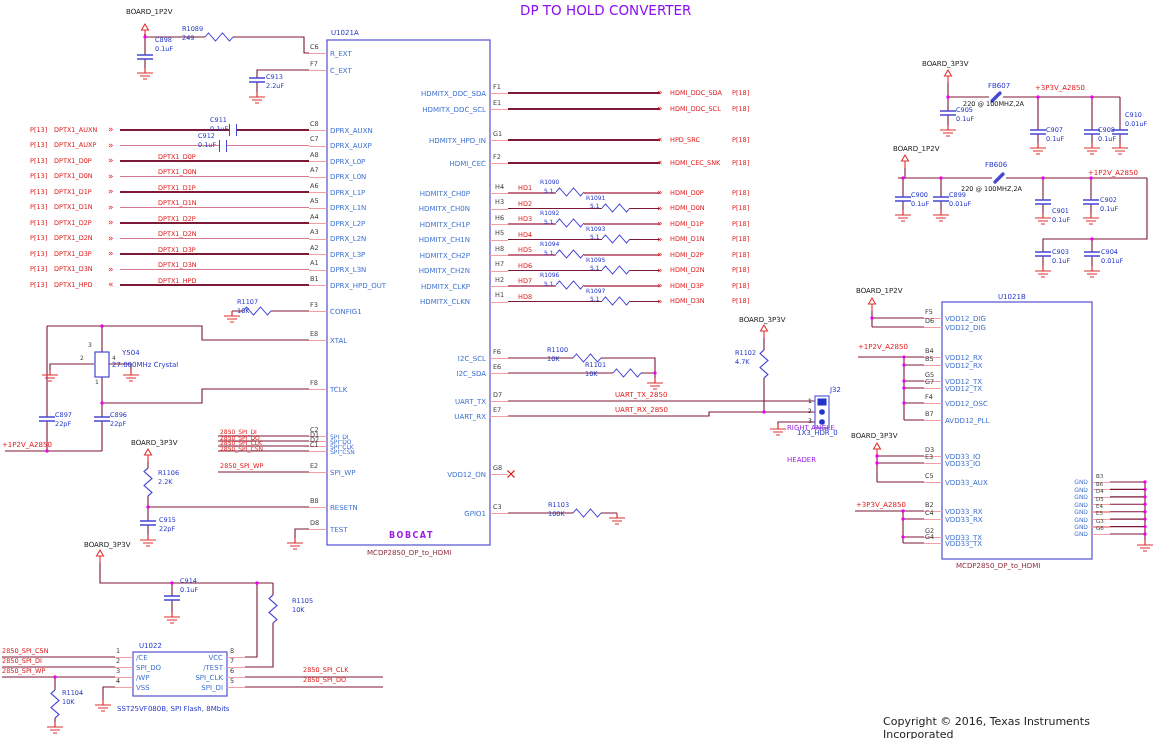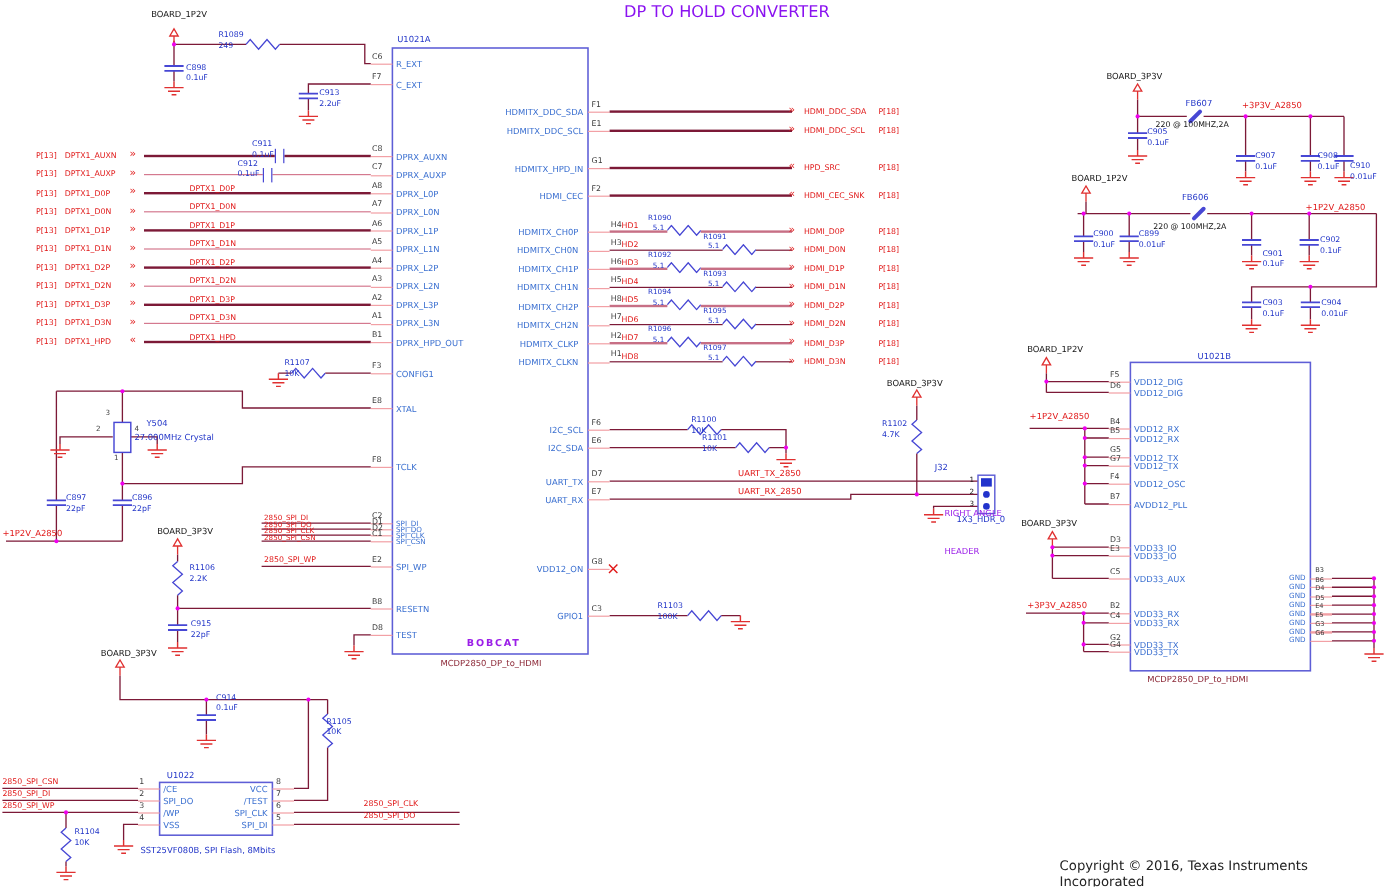--- a/index.html
+++ b/index.html
@@ -28,22 +28,22 @@
 .dp .pg{position:absolute;left:0;top:3.5px;font-size:6.5px;color:#e01818}
 .dp .nt{position:absolute;left:24px;top:3.5px;font-size:6.5px;color:#e01818}
 .dp .ar{position:absolute;left:78px;top:2px;font-size:9px;color:#e01818}
 .dp .wl{position:absolute;left:128px;top:-0.5px;font-size:6.5px;color:#e01818}
 .dprx-col{position:absolute;left:327px;top:126.5px}
 .dprx-col>div,.hcol>div{position:relative;height:15.5px}
 .dprx-col .nm{position:absolute;left:3px;top:0;font-size:7px;color:#3a6fd0;white-space:nowrap}
 .dprx-col .pn{position:absolute;left:-17px;top:-7px;font-size:6.5px;color:#3c3c3c}
 .dprx-col>div::before{content:"";position:absolute;left:-18px;top:3.5px;width:18px;height:1.3px;background:#f2a0a5}
 .hcol{position:absolute;left:490px;top:189.5px;width:0}
-.hcol .nm{position:absolute;right:8px;top:0;font-size:7px;color:#3a6fd0;white-space:nowrap}
-.hcol .pn{position:absolute;left:19px;top:-7px;font-size:6.5px;color:#3c3c3c}
+.hcol .nm{position:absolute;right:20px;top:0;font-size:7px;color:#3a6fd0;white-space:nowrap}
+.hcol .pn{position:absolute;left:5px;top:-7px;font-size:6.5px;color:#3c3c3c}
 .hcol>div::after{content:"";position:absolute;left:0;top:3.5px;width:18px;height:1.3px;background:#f2a0a5}
 .hdmi{position:absolute;left:508px;top:185.25px;width:252px}
 .hdmi>div{position:relative;height:15.5px}
 .hdmi .ln{position:absolute;left:0;width:152px;top:7.1px;height:1.3px}
 .hdmi>div:nth-child(odd) .ln{background:#c76f85}
 .hdmi>div:nth-child(even) .ln{background:#7c1937}
 .hdmi .hd{position:absolute;left:10px;top:-1px;font-size:6.5px;color:#e01818}
 .hdmi .ar,.drow .ar{position:absolute;left:149px;top:2px;font-size:9px;color:#e01818}
 .hdmi .nt,.drow .nt{position:absolute;left:162px;top:3.5px;font-size:6.5px;color:#e01818}
 .hdmi .pg,.drow .pg{position:absolute;left:224px;top:3.5px;font-size:6.5px;color:#e01818}
@@ -616,21 +616,21 @@
       <span class="nt">HDMI_CEC_SNK</span>
       <span class="pg">P[18]</span>
     </div>
 
 <div class="t bk" style="left:126px;top:8px">BOARD_1P2V</div>
 <div class="t bl" style="left:331px;top:29px">U1021A</div>
 <div class="pp" style="left:182px;top:25px">
       <span>R1089</span>
       <span>249</span>
     </div>
-<div class="pp" style="left:155px;top:52px">
+<div class="pp" style="left:155px;top:36px">
       <span>C898</span>
       <span>0.1uF</span>
     </div>
 <div class="pp" style="left:266px;top:73px">
       <span>C913</span>
       <span>2.2uF</span>
     </div>
 <div class="pp" style="left:237px;top:298px">
       <span>R1107</span>
       <span>10K</span>
@@ -660,53 +660,53 @@
       <span>R1106</span>
       <span>2.2K</span>
     </div>
 <div class="pp" style="left:159px;top:516px">
       <span>C915</span>
       <span>22pF</span>
     </div>
 <div class="core">BOBCAT</div>
 <div class="t mr" style="left:367px;top:549px">MCDP2850_DP_to_HDMI</div>
 
-<div class="pp" style="left:576px;top:346px">
+<div class="pp" style="left:547px;top:346px">
       <span>R1100</span>
       <span>10K</span>
     </div>
 <div class="pp" style="left:585px;top:361px">
       <span>R1101</span>
       <span>10K</span>
     </div>
 <div class="t rd" style="left:615px;top:391px">UART_TX_2850</div>
 <div class="t rd" style="left:615px;top:406px">UART_RX_2850</div>
 <div class="t bk" style="left:739px;top:316px">BOARD_3P3V</div>
 <div class="pp" style="left:735px;top:349px">
       <span>R1102</span>
       <span>4.7K</span>
     </div>
 <div class="pp" style="left:548px;top:501px">
       <span>R1103</span>
       <span>100K</span>
     </div>
-<div class="t bl" style="left:779px;top:386px">J32</div>
+<div class="t bl" style="left:830px;top:386px">J32</div>
 <div class="t t6 bk" style="left:808px;top:398px">1</div>
 <div class="t t6 bk" style="left:808px;top:408px">2</div>
 <div class="t t6 bk" style="left:808px;top:418px">3</div>
 <div class="t bl" style="left:797px;top:429px">1X3_HDR_0</div>
 <div class="t pu" style="left:787px;top:424px">RIGHT ANGLE</div>
 <div class="t pu" style="left:787px;top:456px">HEADER</div>
 
 <div class="t bk" style="left:84px;top:541px">BOARD_3P3V</div>
 <div class="pp" style="left:180px;top:577px">
       <span>C914</span>
       <span>0.1uF</span>
     </div>
-<div class="pp" style="left:272px;top:597px">
+<div class="pp" style="left:292px;top:597px">
       <span>R1105</span>
       <span>10K</span>
     </div>
 <div class="t bl" style="left:139px;top:642px">U1022</div>
 <div class="t t65 rd" style="left:2px;top:648px">2850_SPI_CSN</div>
 <div class="t t65 rd" style="left:2px;top:658px">2850_SPI_DI</div>
 <div class="t t65 rd" style="left:2px;top:668px">2850_SPI_WP</div>
 <div class="pp" style="left:62px;top:689px">
       <span>R1104</span>
       <span>10K</span>
@@ -756,21 +756,21 @@
 <div class="t t65 bk" style="left:963px;top:101px">220 @ 100MHZ,2A</div>
 <div class="t rd" style="left:1035px;top:84px">+3P3V_A2850</div>
 <div class="pp" style="left:1046px;top:126px">
       <span>C907</span>
       <span>0.1uF</span>
     </div>
 <div class="pp" style="left:1098px;top:126px">
       <span>C908</span>
       <span>0.1uF</span>
     </div>
-<div class="pp" style="left:1125px;top:134px">
+<div class="pp" style="left:1125px;top:111px">
       <span>C910</span>
       <span>0.01uF</span>
     </div>
 
 <div class="t bk" style="left:893px;top:145px">BOARD_1P2V</div>
 <div class="pp" style="left:911px;top:191px">
       <span>C900</span>
       <span>0.1uF</span>
     </div>
 <div class="pp" style="left:949px;top:191px">

